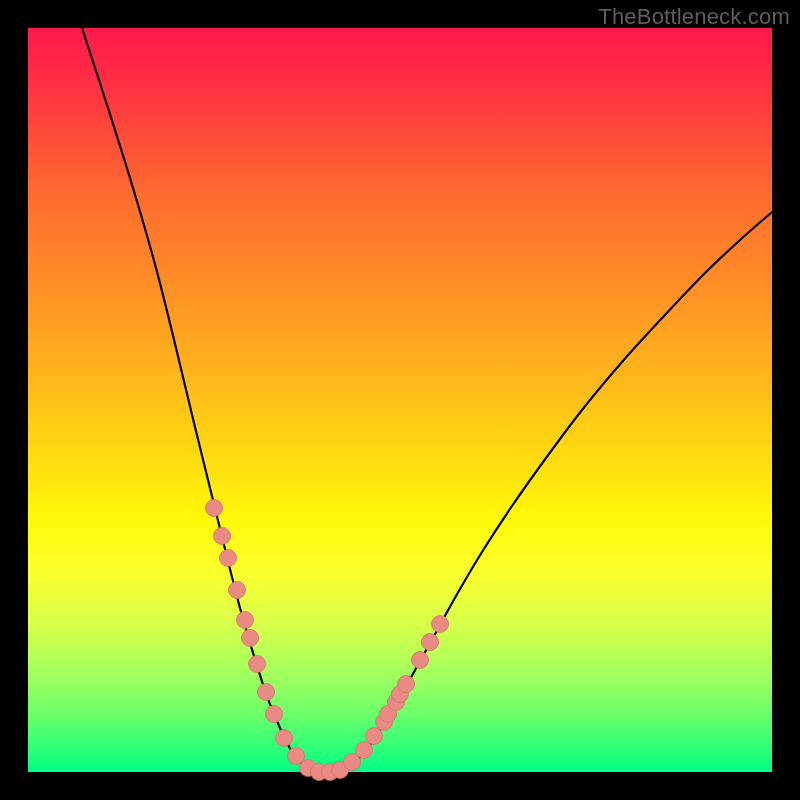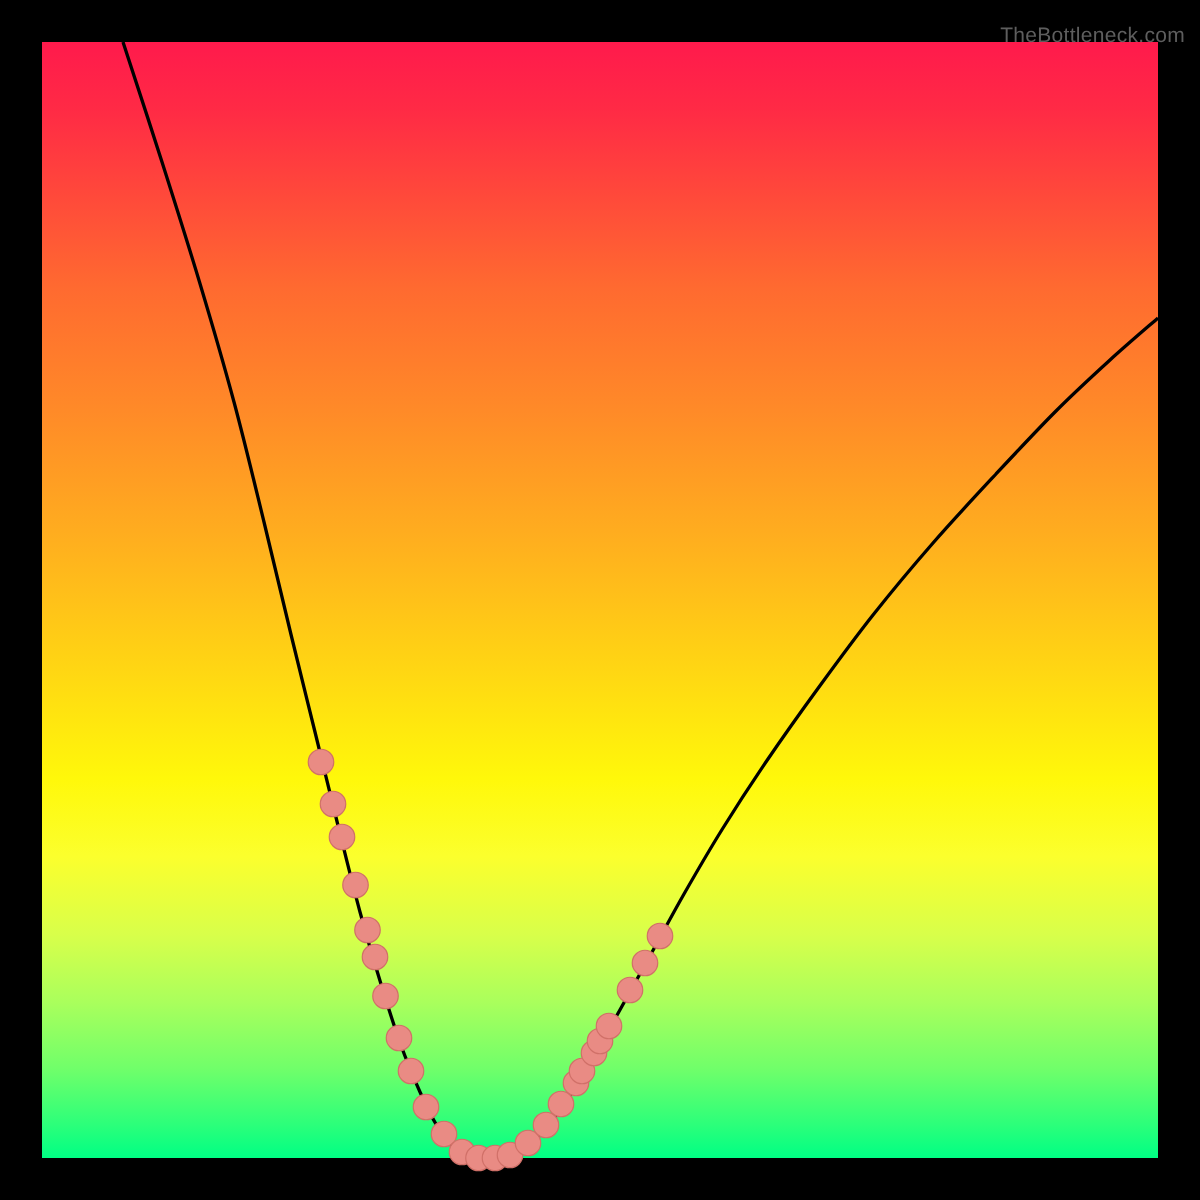--- a/index.html
+++ b/index.html
@@ -29,24 +29,24 @@
       #fbff2d 73%,
       #d8ff4a 80%,
       #aaff5c 86%,
       #70ff6a 92%,
       #2cff7a 97%,
       #00ff84 100%
     );
   }
   .watermark {
     position: absolute;
-    top: 15px;
+    top: 4px;
     right: 10px;
     color: #5e5e5e;
-    font-size: 14px;
+    font-size: 22px;
     font-weight: 500;
     letter-spacing: 0.2px;
     user-select: none;
   }
   svg.curve {
     position: absolute;
     left: 0;
     top: 0;
     width: 744px;
     height: 744px;

